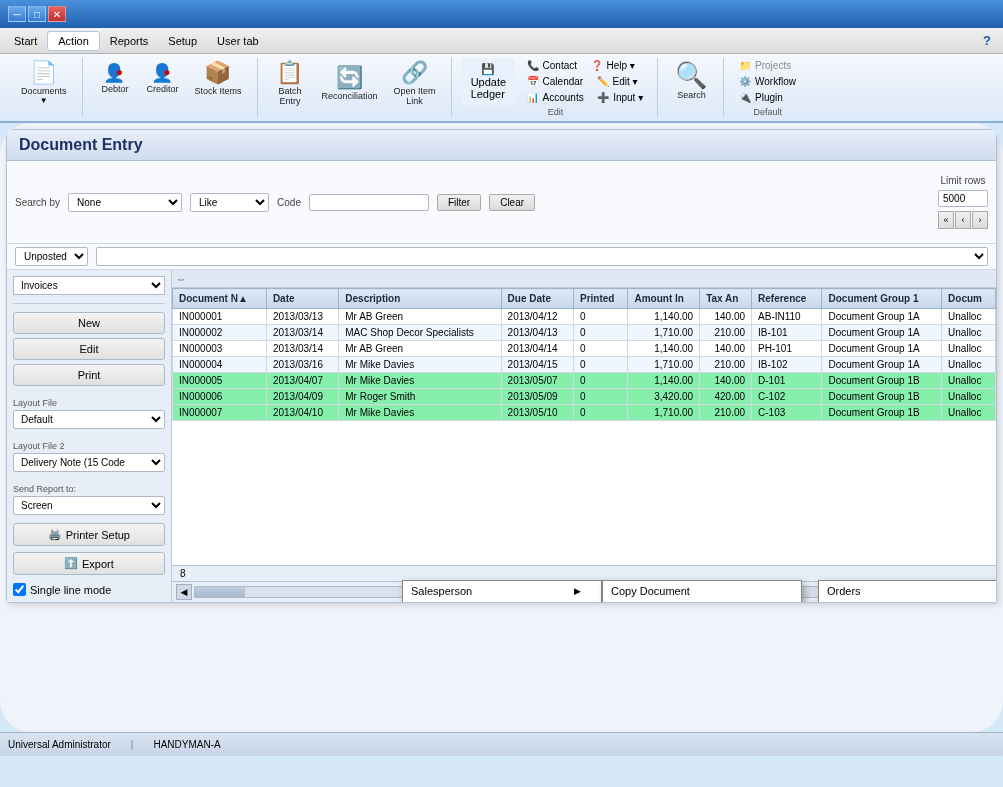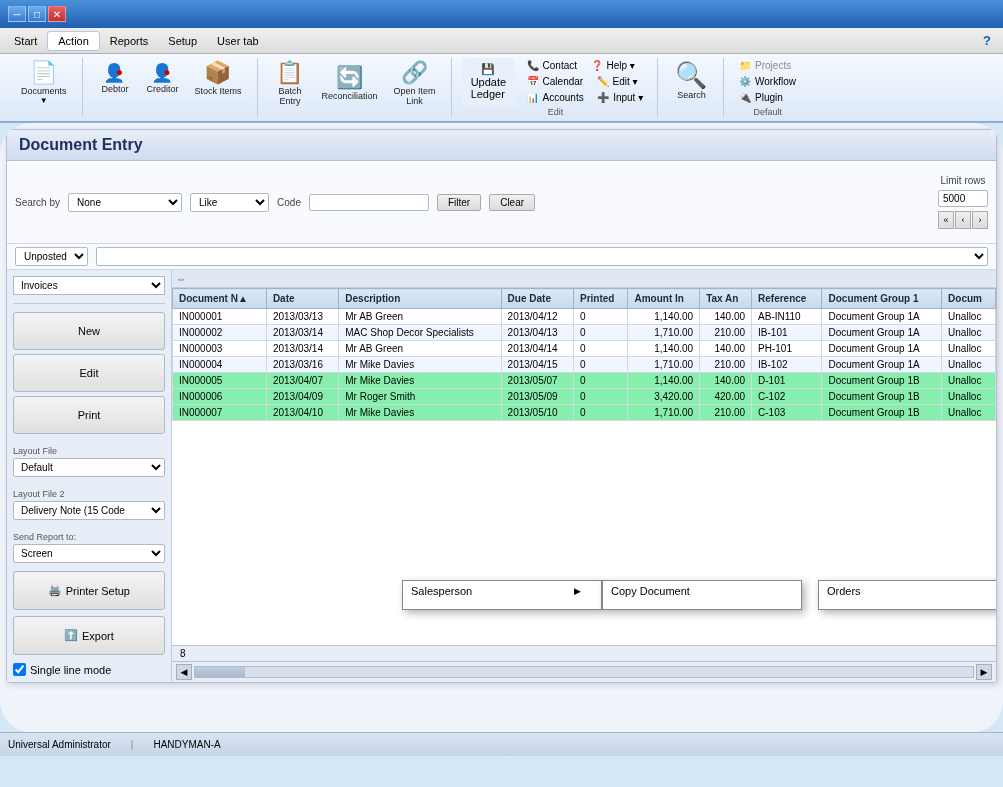--- a/index.html
+++ b/index.html
@@ -139,21 +139,21 @@
     
     .layout-area { display: flex; height: calc(100% - 90px); }
 
     
     .sidebar {
       width: 165px; background: #e8eef8; border-right: 1px solid #c0cce0;
       display: flex; flex-direction: column; padding: 6px; gap: 4px;
       flex-shrink: 0;
     }
     .sidebar-btn {
-      padding: 12px 8px; background: linear-gradient(to bottom, #f4f4f4, #e0e0e0);
+      padding: 4px 8px; background: linear-gradient(to bottom, #f4f4f4, #e0e0e0);
       border: 1px solid #aabbc8; border-radius: 3px; cursor: pointer;
       font-size: 11px; text-align: center;
     }
     .sidebar-section { margin-top: 8px; }
     .sidebar-label { font-size: 9px; color: #555; margin-bottom: 2px; }
     .sidebar-select { width: 100%; font-size: 10px; border: 1px solid #b0b8c8; padding: 2px 3px; background: white; border-radius: 2px; }
 
     
     .table-area { flex: 1; overflow: auto; position: relative; }
     .data-table { width: 100%; border-collapse: collapse; font-size: 10px; }

